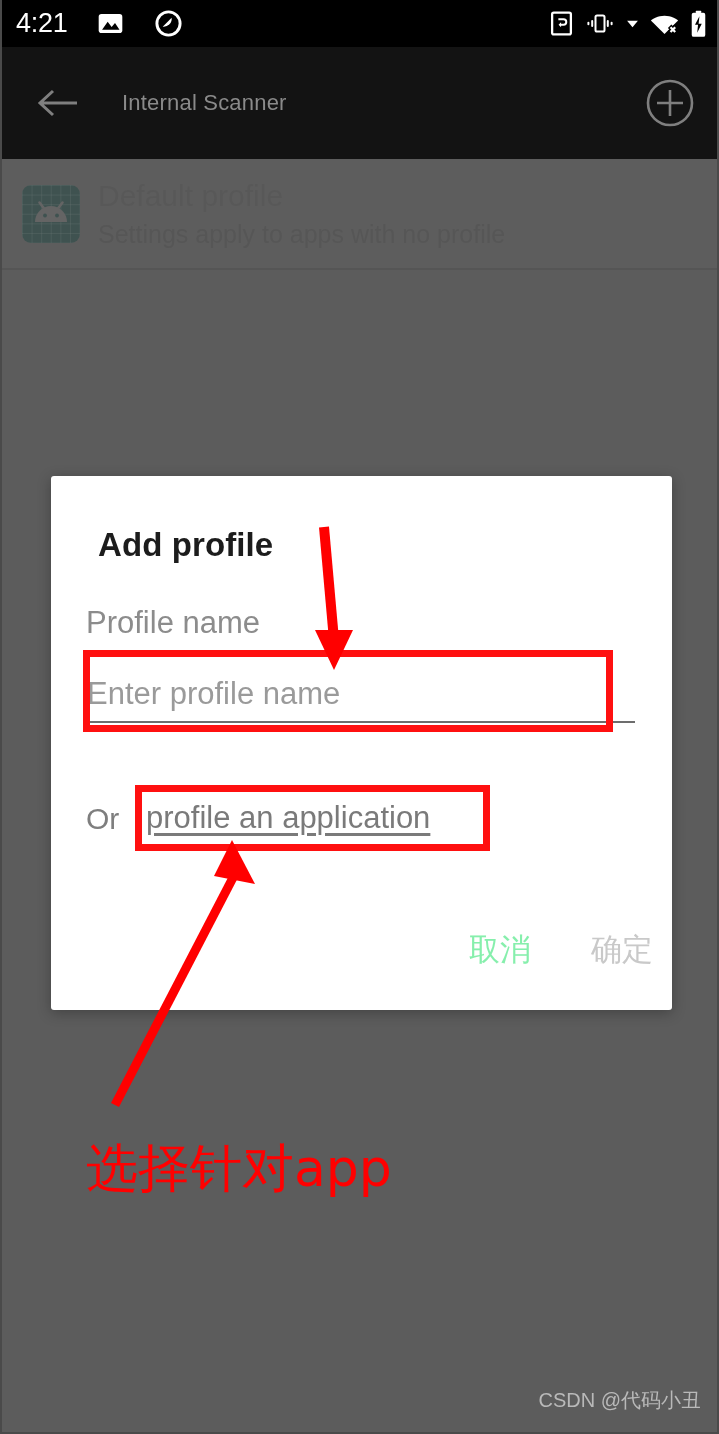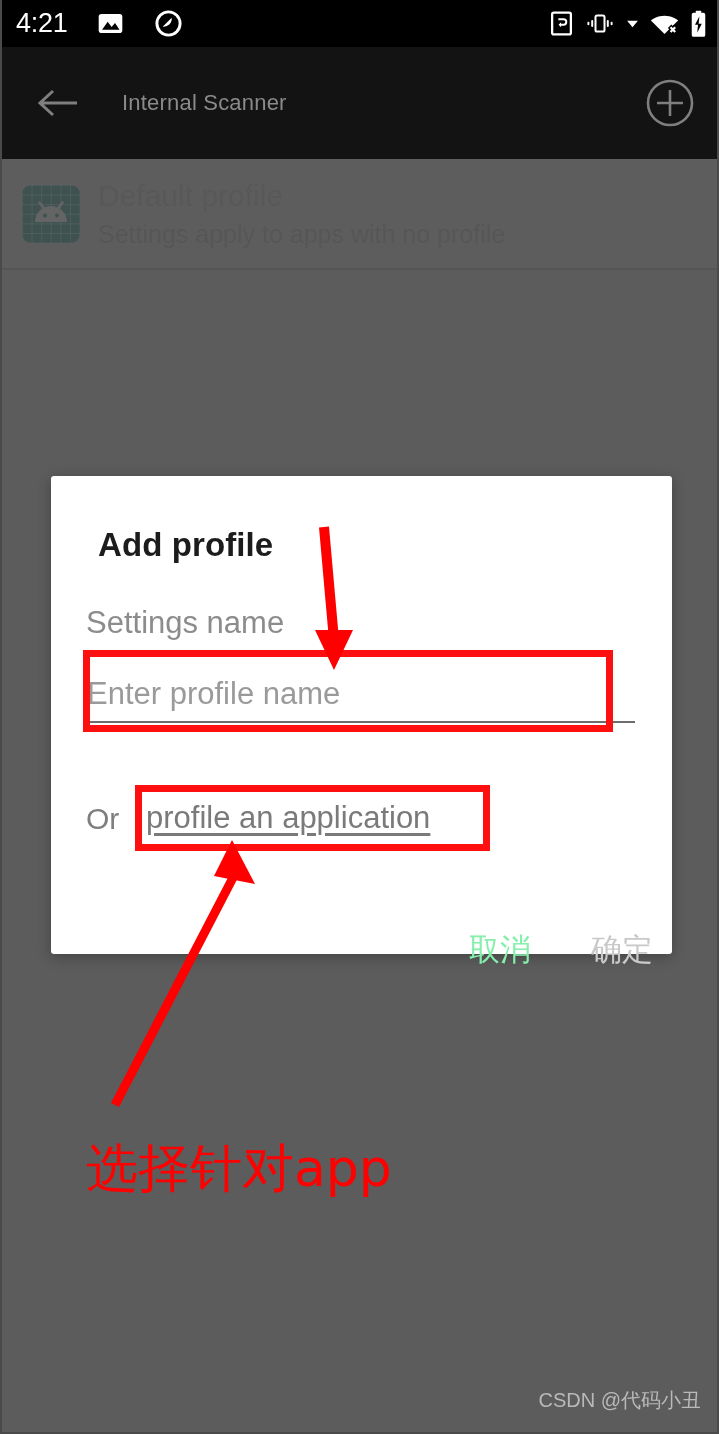--- a/index.html
+++ b/index.html
@@ -147,21 +147,21 @@
     left: 0; top: 47px;
     width: 719px; height: 1387px;
     background: rgba(85,85,85,0.62);
     z-index: 15;
   }
 
   
   #dialog {
     position: absolute;
     left: 49px; top: 476px;
-    width: 621px; height: 478px;
+    width: 621px; height: 534px;
     background: #ffffff;
     border-radius: 3px;
     z-index: 40;
     box-shadow: 0 3px 14px rgba(0,0,0,0.28);
   }
   #dialog-title {
     position: absolute;
     left: 47px; top: 50px;
     color: #1c1c1c;
     font-size: 33px;
@@ -381,21 +381,21 @@
     </div>
     <div id="list-divider"></div>
   </div>
 
   <div id="scrim"></div>
 
   <div id="dialog">
     <div id="dialog-title">Add profile</div>
   </div>
 
-  <div id="profile-name-label">Settings name</div>
+  <div id="profile-name-label">Profile name</div>
   <input id="profile-name-input" type="text" placeholder="Enter profile name" style="">
   <div id="input-underline"></div>
 
   <div id="or-label">Or</div>
   <div id="select-application-link">profile an application</div>
 
   <div id="dialog-actions">
     <button id="cancel-button">取消</button>
     <button id="confirm-button">确定</button>
   </div>

